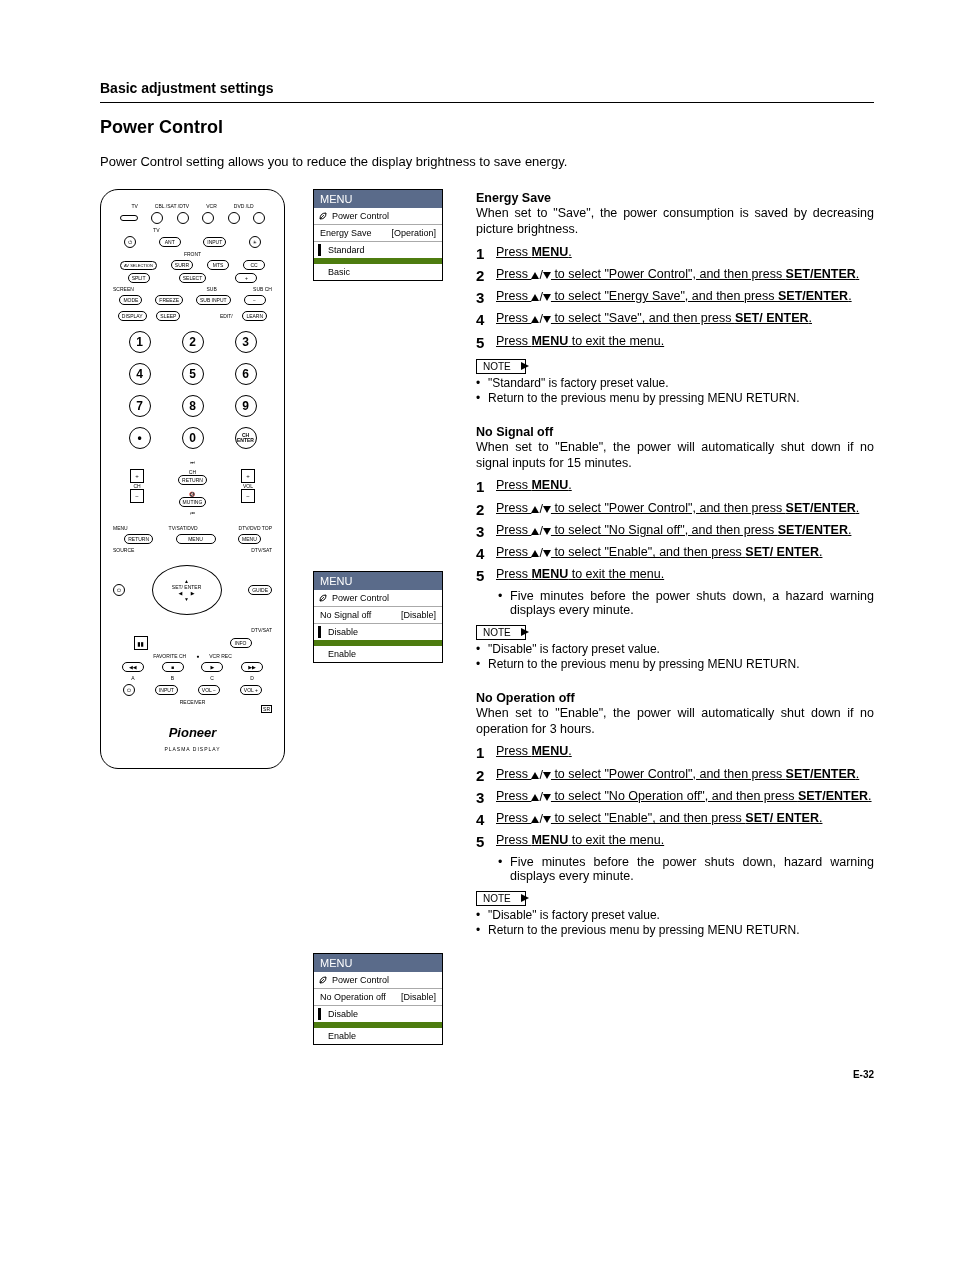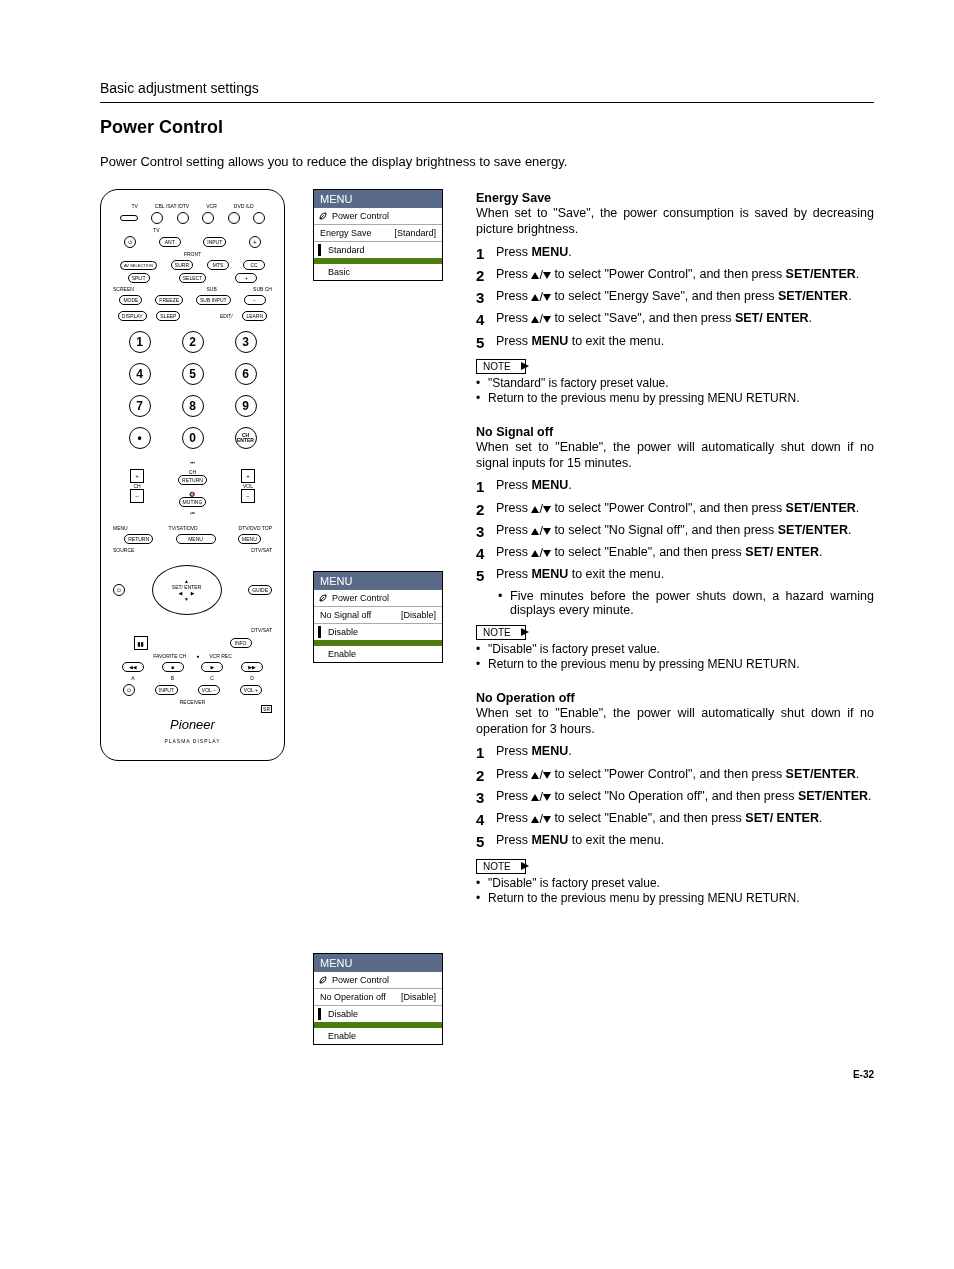--- a/index.html
+++ b/index.html
@@ -1,55 +1,55 @@
 <!DOCTYPE html>
 <html><head>
 <meta charset="utf-8">
 <style>
   * { box-sizing: border-box; margin: 0; padding: 0; }
   body { font-family: Arial, Helvetica, sans-serif; background: #fff; width: 954px; margin: 0 auto; padding: 80px 80px 20px 100px; color: #000; }
   .header-section { border-bottom: 1px solid #000; margin-bottom: 14px; padding-bottom: 6px; }
-  .header-title { font-weight: normal; font-size: 14px; }
+  .header-title { font-weight: bold; font-size: 14px; }
   .main-title { font-weight: bold; font-size: 18px; margin-bottom: 2px; }
   .intro { font-size: 13px; margin-bottom: 20px; margin-top: 16px; }
   .columns { display: flex; gap: 28px; align-items: flex-start; }
   .remote-col { width: 185px; flex-shrink: 0; }
   .menu-col { width: 135px; flex-shrink: 0; display: flex; flex-direction: column; gap: 290px; padding-top: 0; }
   .text-col { flex: 1; }
   
   .remote { border: 1.5px solid #000; border-radius: 18px; padding: 10px 12px 16px; font-size: 6px; text-align: center; }
   .remote .row { display: flex; justify-content: space-around; align-items: center; margin: 3px 0; }
   .remote .lrow { display: flex; justify-content: space-between; align-items: center; margin: 3px 0; font-size: 5px; }
   .pill { border: 1px solid #000; border-radius: 6px; padding: 1px 3px; font-size: 5px; display: inline-block; min-width: 22px; }
   .circ { border: 1px solid #000; border-radius: 50%; width: 12px; height: 12px; display: inline-flex; align-items: center; justify-content: center; font-size: 5px; }
   .numrow { display: flex; justify-content: space-around; margin: 10px 0; }
   .numbtn { border: 1.5px solid #000; border-radius: 50%; width: 22px; height: 22px; display: flex; align-items: center; justify-content: center; font-size: 12px; font-weight: bold; }
   .sq { border: 1px solid #000; width: 14px; height: 14px; display: inline-flex; align-items: center; justify-content: center; }
   .dpad { position: relative; width: 80px; height: 60px; margin: 4px auto; }
   .dpad .oval { border: 1px solid #000; border-radius: 50%; width: 70px; height: 50px; position: absolute; left: 5px; top: 5px; display: flex; align-items: center; justify-content: center; font-size: 5px; }
-  .brand { font-style: italic; font-weight: normal; font-size: 13px; margin-top: 4px; }
+  .brand { font-style: italic; font-weight: bold; font-size: 13px; margin-top: 12px; }
   .brand-sub { font-size: 5px; letter-spacing: 1px; margin-top: 6px; }
   
   .menu-box { border: 1px solid #000; font-size: 9px; width: 130px; }
   .menu-header { background: #5a6b8a; color: #fff; padding: 3px 6px; font-size: 11px; }
   .menu-subrow { display: flex; align-items: center; padding: 3px 4px; border-bottom: 1px solid #aaa; font-size: 9px; gap: 4px; }
   .menu-subrow .leaf { width: 10px; height: 10px; }
   .menu-datarow { display: flex; justify-content: space-between; padding: 3px 6px; border-bottom: 1px solid #aaa; font-size: 9px; }
   .menu-optrow { padding: 3px 6px 3px 14px; border-bottom: 6px solid #4d7c0f; font-size: 9px; position: relative; }
   .menu-optrow.sel::before { content: ""; position: absolute; left: 4px; top: 2px; bottom: 2px; width: 2px; background: #000; }
   .menu-optrow.sel::after { content: ""; position: absolute; left: 6px; top: 2px; bottom: 2px; width: 1px; background: #000; }
   .menu-optrow:last-child, .menu-datarow:last-child { border-bottom: none; }
   
   .sec-title { font-weight: bold; font-size: 14px; margin-bottom: 2px; }
   .sub-title { font-weight: bold; font-size: 12.5px; margin-top: 2px; }
   .para { font-size: 12.5px; line-height: 1.3; margin-bottom: 6px; text-align: justify; }
   .steps { list-style: none; margin-left: 0; }
   .step { display: flex; font-size: 12.5px; line-height: 1.35; margin-bottom: 2px; text-align: justify; }
   .step .num { font-weight: bold; font-size: 15px; width: 20px; flex-shrink: 0; }
-  .step .txt { flex: 1; }
+  .step .txt { flex: 1; text-decoration: underline; }
   .step .b { font-weight: bold; }
   .updown { display: inline-block; vertical-align: -1px; }
   .tri-up, .tri-dn { display: inline-block; width: 0; height: 0; border-left: 4px solid transparent; border-right: 4px solid transparent; }
   .tri-up { border-bottom: 7px solid #000; }
   .tri-dn { border-top: 7px solid #000; }
   .note-head { display: inline-flex; align-items: center; border: 1px solid #000; font-size: 10px; font-weight: normal; padding: 1px 14px 1px 6px; margin-top: 4px; position: relative; }
   .note-head::after { content: ""; position: absolute; right: -4px; top: 50%; width: 0; height: 0; border-top: 4px solid transparent; border-bottom: 4px solid transparent; border-left: 8px solid #000; transform: translateY(-50%); }
   .note-list { font-size: 12px; line-height: 1.3; margin-top: 2px; margin-bottom: 18px; padding-left: 0; list-style: none; }
   .note-list li { display: flex; text-align: justify; }
   .note-list li::before { content: "•"; width: 12px; flex-shrink: 0; }
@@ -233,21 +233,21 @@
         <div class="menu-header">MENU</div>
         <div class="menu-subrow">
           <svg class="leaf" viewBox="0 0 10 10">
             <path d="M2 8 Q2 2 8 2 Q8 8 2 8 Z" fill="none" stroke="#000" stroke-width="1"></path>
             <line x1="2" y1="8" x2="6" y2="4" stroke="#000" stroke-width="0.8"></line>
           </svg>
           <span>Power Control</span>
         </div>
         <div class="menu-datarow">
           <span>Energy Save</span>
-          <span>[Standard]</span>
+          <span>[Operation]</span>
         </div>
         <div class="menu-optrow sel">Standard</div>
         <div class="menu-optrow">Basic</div>
       </div>
       <div class="menu-box">
         <div class="menu-header">MENU</div>
         <div class="menu-subrow">
           <svg class="leaf" viewBox="0 0 10 10">
             <path d="M2 8 Q2 2 8 2 Q8 8 2 8 Z" fill="none" stroke="#000" stroke-width="1"></path>
             <line x1="2" y1="8" x2="6" y2="4" stroke="#000" stroke-width="0.8"></line>
@@ -351,21 +351,23 @@
           <span class="txt">Press <span class="updown"><span class="tri-up"></span>/<span class="tri-dn"></span></span> to select "No Operation off", and then press <span class="b">SET/ENTER</span>.</span>
         </li>
         <li class="step">
           <span class="num">4</span>
           <span class="txt">Press <span class="updown"><span class="tri-up"></span>/<span class="tri-dn"></span></span> to select "Enable", and then press <span class="b">SET/ ENTER</span>.</span>
         </li>
         <li class="step">
           <span class="num">5</span>
           <span class="txt">Press <span class="b">MENU</span> to exit the menu.</span>
         </li>
-      </ol><div class="note-head">NOTE</div><ul class="note-list">
+      </ol><div class="sub-bullet">
+        <span>Five minutes before the power shuts down, hazard warning displays every minute.</span>
+      </div><div class="note-head">NOTE</div><ul class="note-list">
         <li>
           <span>"Disable" is factory preset value.</span>
         </li>
         <li>
           <span>Return to the previous menu by pressing <span class="b">MENU RETURN</span>.</span>
         </li>
       </ul></div>
 </div>
 
 <div class="page-num">E-32</div>

